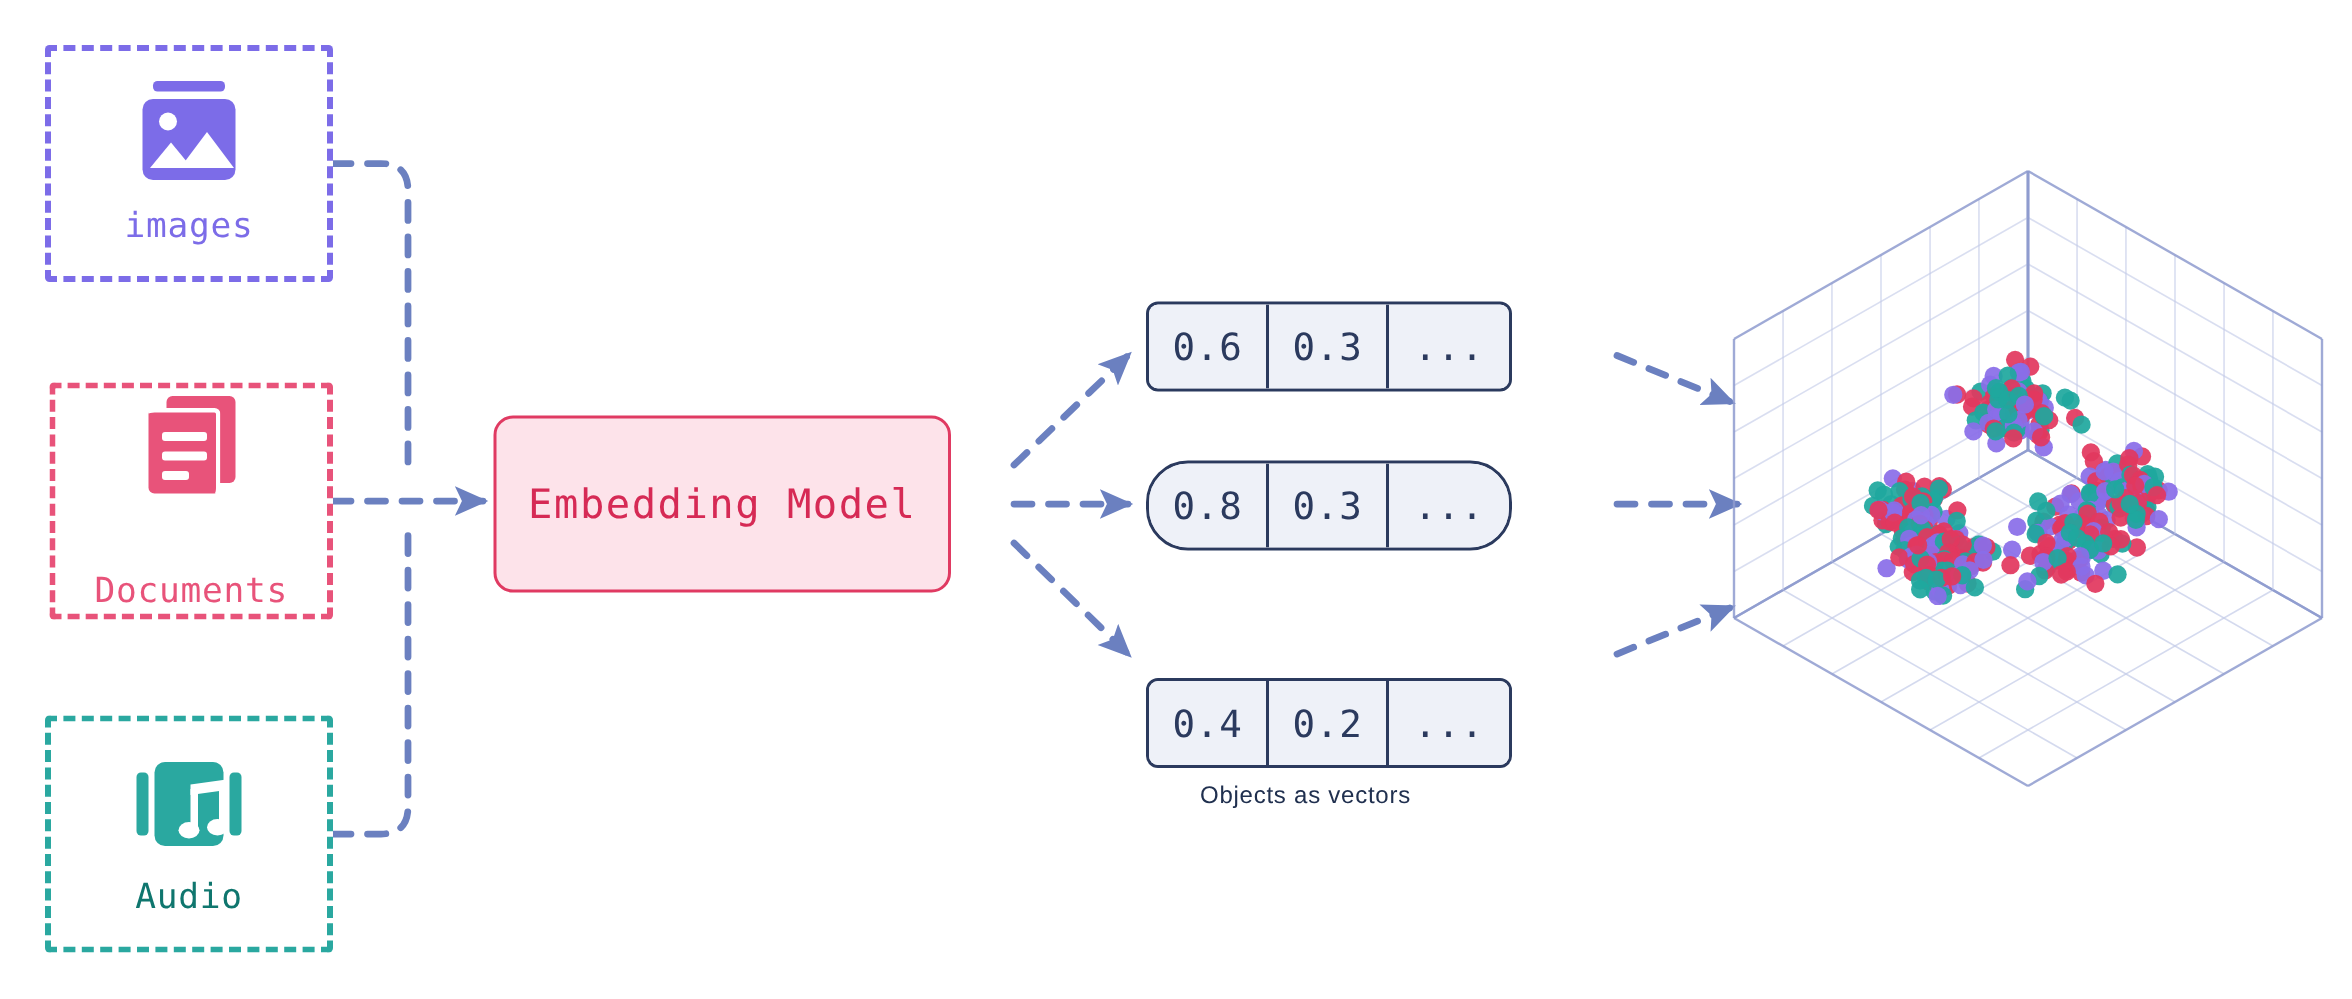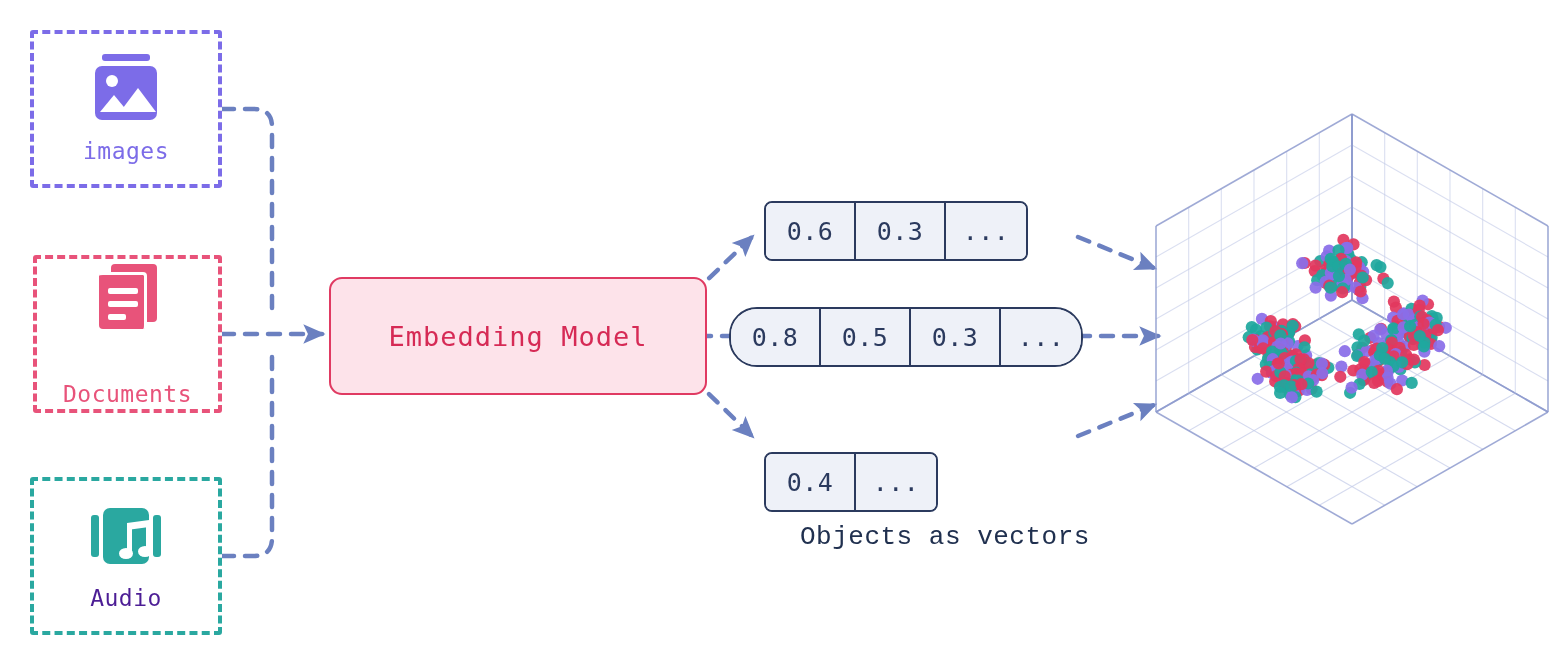--- a/index.html
+++ b/index.html
@@ -180,32 +180,32 @@
   .vcell {
     box-sizing: border-box;
     display: flex;
     align-items: center;
     justify-content: center;
     font-family: "DejaVu Sans Mono", monospace;
     font-size: 25px;
     color: #2b3a5e;
     border-right: 2.5px solid #2b3a5e;
     background: #eef1f8;
-    width: 90px;
+    width: 80px;
     letter-spacing: 0.5px;
   }
   .vcell:last-child {
     border-right: none;
     width: 80px;
   }
 
   #vectors-caption {
     position: absolute;
-    font-family: Liberation Mono, monospace;
-    font-size: 26px;
+    font-family: Liberation Sans, sans-serif;
+    font-size: 16px;
     color: #20304f;
     letter-spacing: 0.5px;
     white-space: nowrap;
   }
 
   
   .overlay {
     position: absolute;
     left: 0; top: 0;
     width: 1568px;
@@ -272,42 +272,42 @@
       <div class="aud-bar-l"></div>
       <div class="aud-bar-r"></div>
       <div class="aud-body">
         <div class="note-beam"></div>
         <div class="note-stem-a"></div>
         <div class="note-stem-b"></div>
         <div class="note-head-a"></div>
         <div class="note-head-b"></div>
       </div>
     </div>
-    <div class="src-label" style="color:#4c1d95;">Audio</div>
+    <div class="src-label" style="color:#0f766e;">Audio</div>
   </div>
 
-  <div id="model-box" style="left:329px; top:277px; width:378px; height:118px;">
+  <div id="model-box" style="left:329px; top:277px; width:305px; height:118px;">
     <span id="model-label">Embedding Model</span>
   </div>
 
   <div class="vector-row" style="left:764px; top:201px;">
     <div class="vcell">0.6</div>
     <div class="vcell">0.3</div>
     <div class="vcell">...</div>
   </div>
 
-  <div class="vector-row" style="left:729px; top:307px;border-radius:28px;">
+  <div class="vector-row" style="left:764px; top:307px;border-radius:28px;">
     <div class="vcell">0.8</div>
-    <div class="vcell">0.5</div>
     <div class="vcell">0.3</div>
     <div class="vcell">...</div>
   </div>
 
   <div class="vector-row" style="left:764px; top:412px;margin-top:40px;">
     <div class="vcell">0.4</div>
+    <div class="vcell">0.2</div>
     <div class="vcell">...</div>
   </div>
 
   <div id="vectors-caption" style="left:800px; top:522px;">Objects as vectors</div>
 
   <svg class="overlay" id="cube-layer" viewBox="0 0 1568 666" xmlns="http://www.w3.org/2000/svg">
     <g id="cube-grid">
         <line x1="1352.0" y1="300.0" x2="1156.0" y2="412.0" stroke="#8f9ccf" stroke-width="1.6" opacity="0.85"></line>
         <line x1="1352.0" y1="300.0" x2="1548.0" y2="412.0" stroke="#8f9ccf" stroke-width="1.6" opacity="0.85"></line>
         <line x1="1384.7" y1="318.7" x2="1188.7" y2="430.7" stroke="#c3cbe8" stroke-width="1.1" opacity="0.7"></line>

